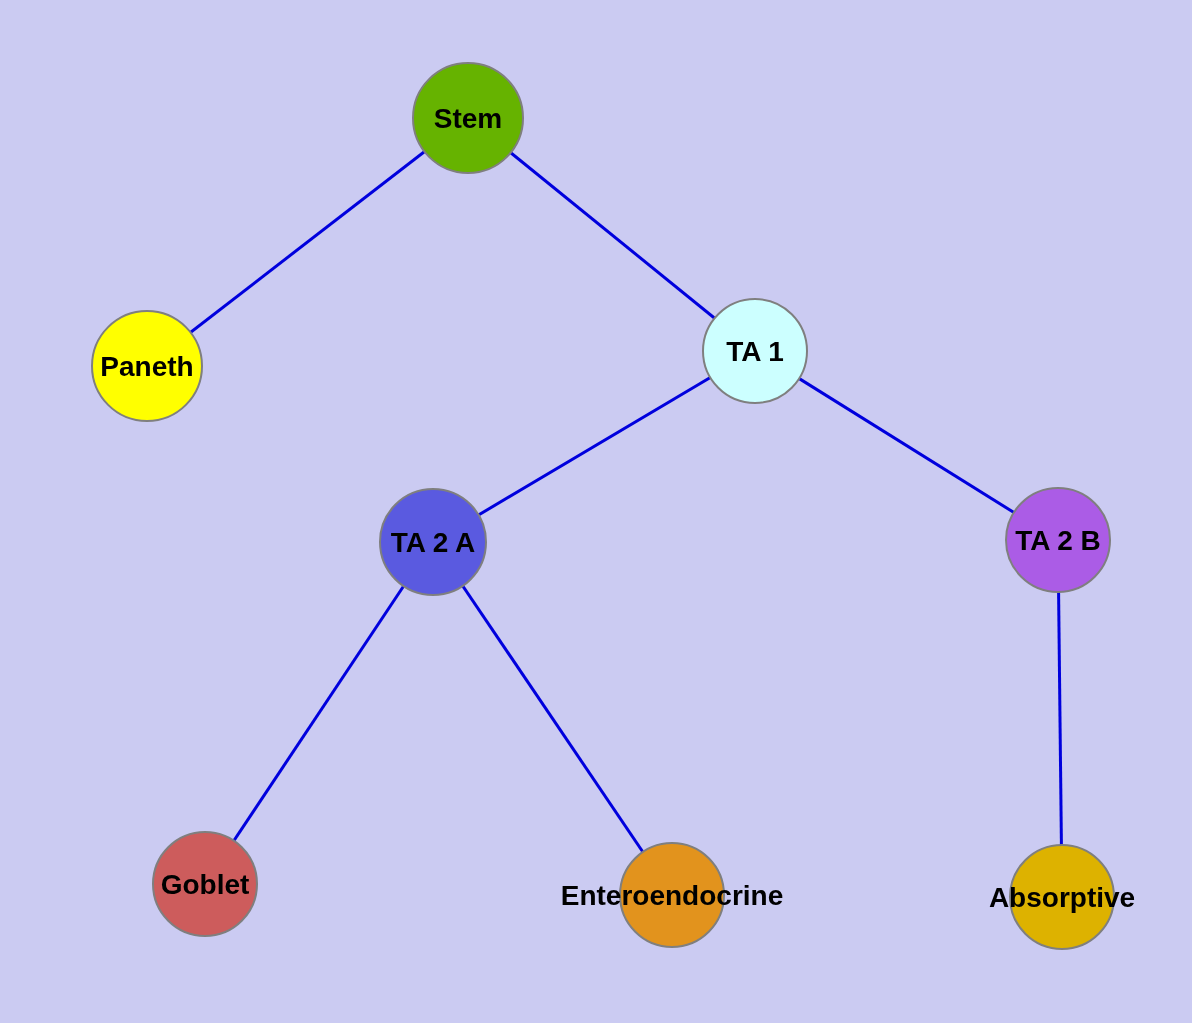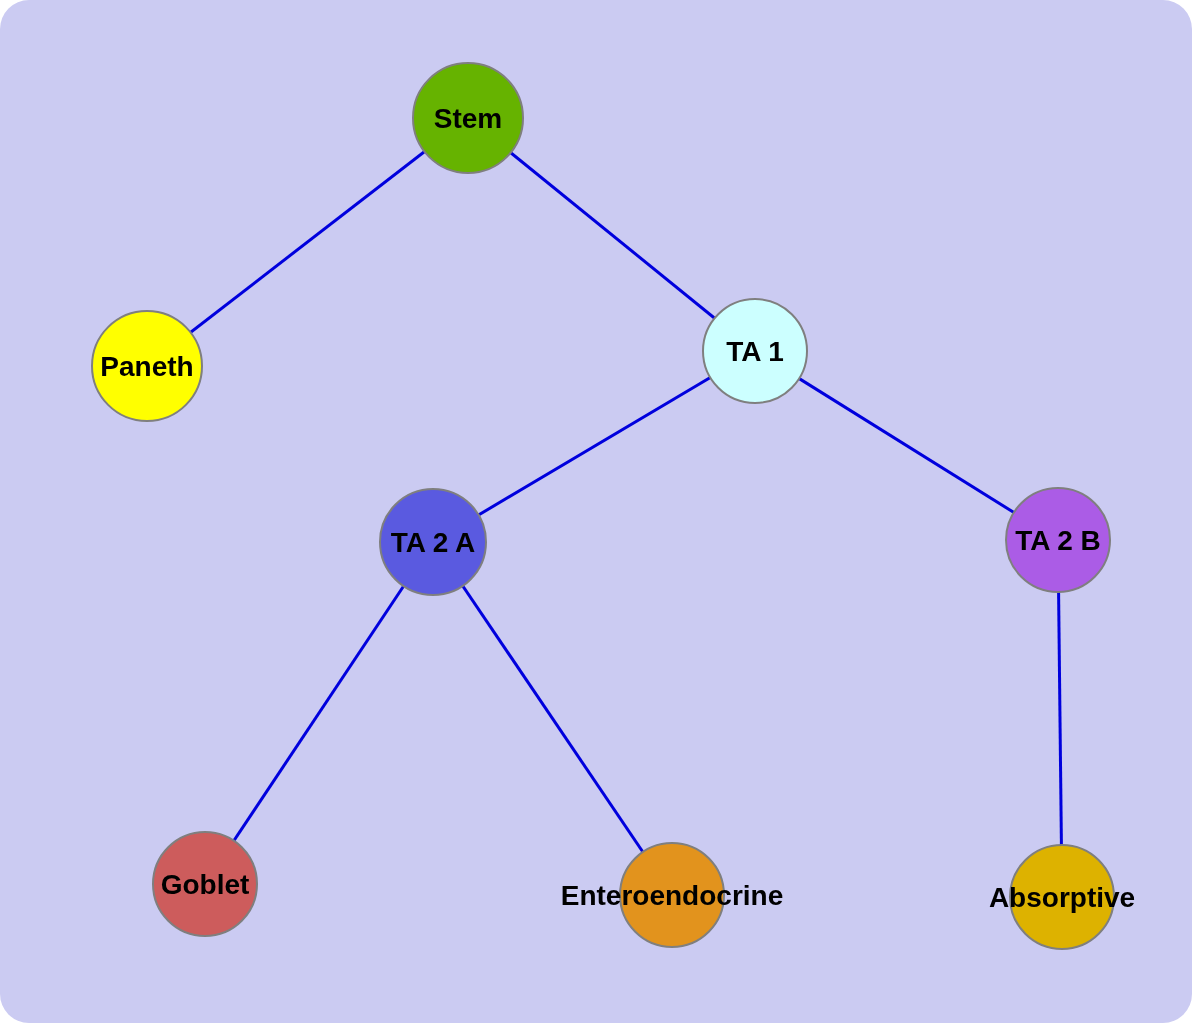--- a/index.html
+++ b/index.html
@@ -8,21 +8,20 @@
     padding: 0;
   }
   body {
     font-family: "Liberation Sans", "DejaVu Sans", sans-serif;
   }
   #stage {
     position: relative;
     width: 1192px;
     height: 1023px;
     overflow: hidden;
-    border-radius: 29px;
   }
   #canvas {
     display: block;
   }
   #canvas text {
     font-family: "Liberation Sans", "DejaVu Sans", sans-serif;
     font-weight: bold;
     user-select: none;
   }
 </style>

